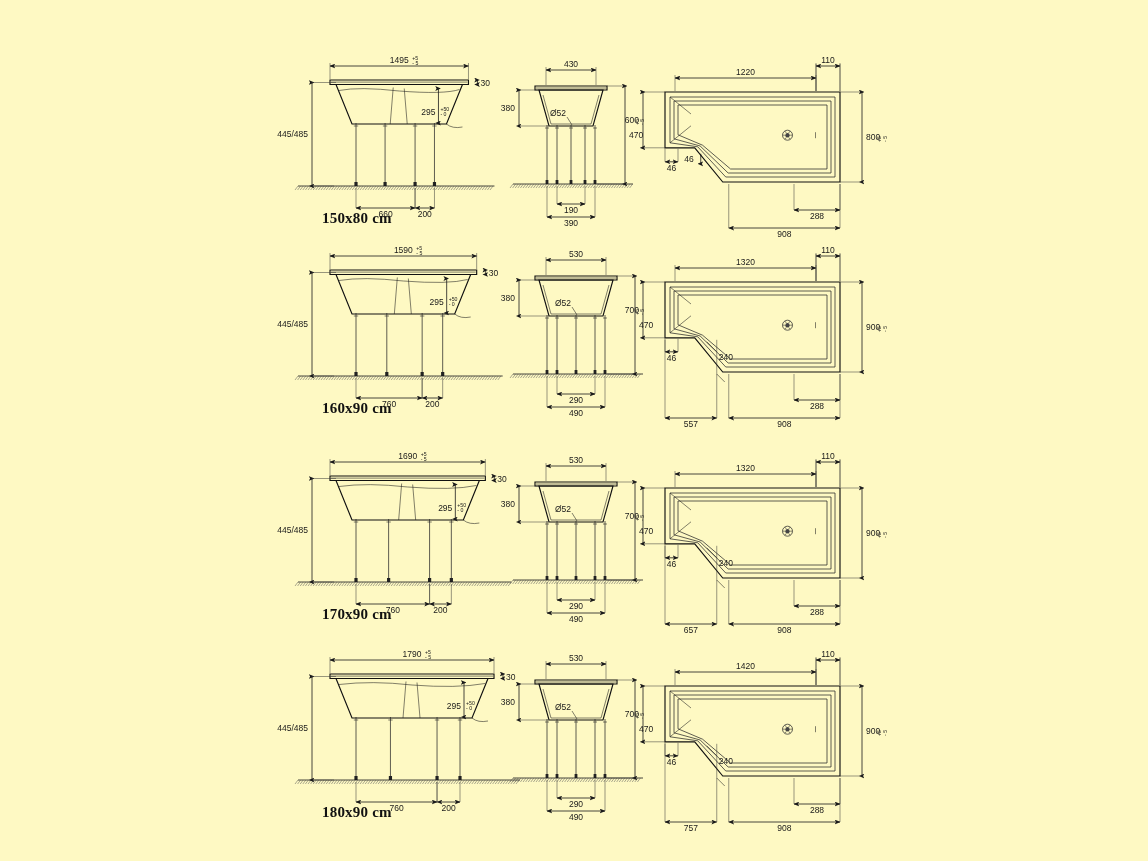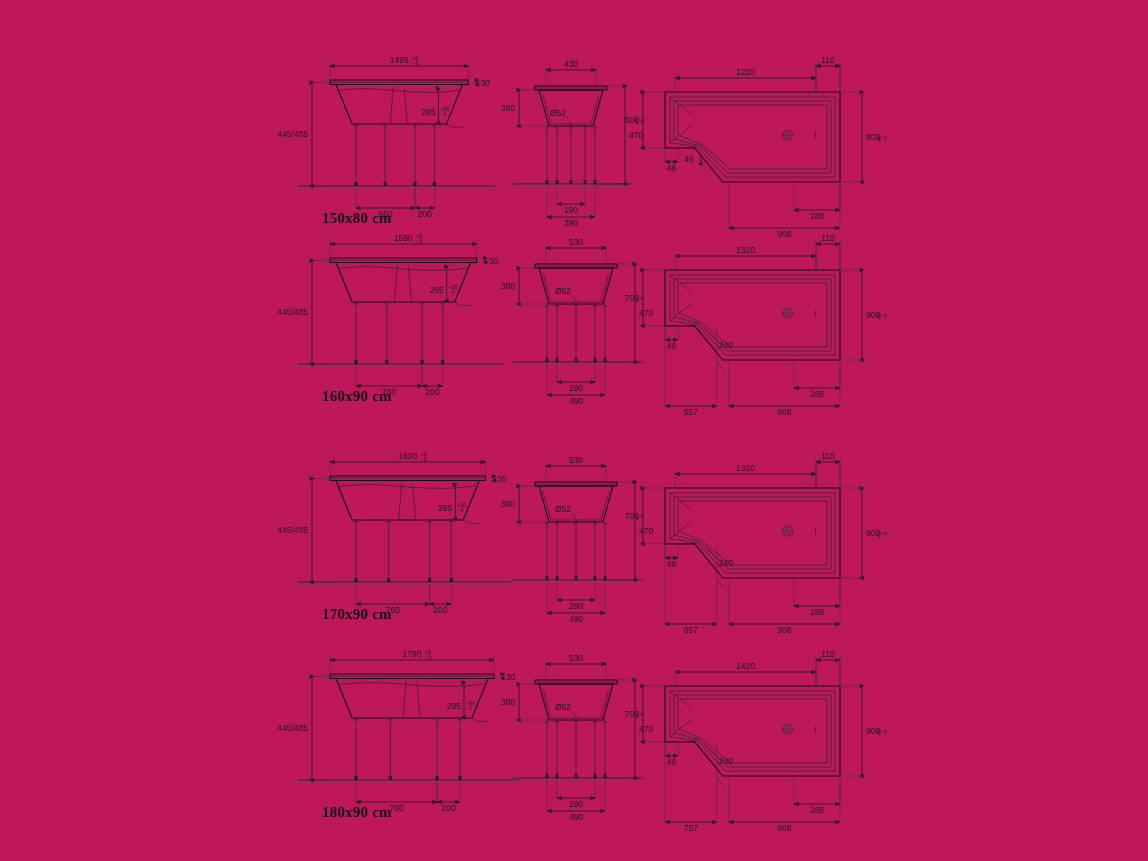--- a/index.html
+++ b/index.html
@@ -1,17 +1,17 @@
 <!DOCTYPE html>
 <html><head>
 <meta charset="utf-8">
 <style>
   html,body{margin:0;padding:0;background:#ffffff;}
   body{width:1148px;height:861px;overflow:hidden;font-family:"Liberation Sans",sans-serif;}
-  #sheet{position:relative;width:1148px;height:861px;background:#be185d;}
+  #sheet{position:relative;width:1148px;height:861px;background:#fef9c3;}
   .row{position:absolute;left:0;width:1148px;height:195px;}
   .cap{position:absolute;font-family:Liberation Serif, serif;font-weight:bold;font-size:15px;color:#111;letter-spacing:.2px;white-space:nowrap;}
   svg{position:absolute;top:0;left:0;overflow:visible;}
   text{font-family:"Liberation Sans",sans-serif;fill:#1a1a1a;}
   .dim{font-size:8.5px;}
   .tol{font-size:5.2px;}
   .ln{stroke:#1a1a1a;stroke-width:.8;fill:none;}
   .thin{stroke:#1a1a1a;stroke-width:.55;fill:none;}
   .out{stroke:#111;stroke-width:1.15;fill:none;}
   .out2{stroke:#2a2a2a;stroke-width:.75;fill:none;}
@@ -306,21 +306,21 @@
           <line x1="840" y1="162" x2="840" y2="136" class="ext"></line>
           <text x="817" y="171" class="dim" text-anchor="middle">288</text>
           <line x1="728.75" y1="180" x2="840" y2="180" class="ln" marker-start="url(#ar-s)" marker-end="url(#ar-e)"></line>
           <line x1="728.75" y1="180" x2="728.75" y2="136" class="ext"></line>
           <line x1="840" y1="180" x2="840" y2="136" class="ext"></line>
           <text x="784.375" y="189" class="dim" text-anchor="middle">908</text>
         </g>
       </svg>
       <div class="cap" style="left: 322px; top: 162px;">150x80 cm</div>
     </div>
-    <div class="row" style="top: 226px;">
+    <div class="row" style="top: 238px;">
       <svg width="1148" height="200" viewBox="0 0 1148 200">
         <defs>
           <marker id="ar-e" markerWidth="7" markerHeight="7" refX="6.6" refY="3" orient="auto" markerUnits="strokeWidth">
             <path d="M0,0 L7,3 L0,6 L1.6,3 z" fill="#1a1a1a"></path>
           </marker>
           <marker id="ar-s" markerWidth="7" markerHeight="7" refX="0.4" refY="3" orient="auto" markerUnits="strokeWidth">
             <path d="M7,0 L0,3 L7,6 L5.4,3 z" fill="#1a1a1a"></path>
           </marker>
           <marker id="ar-d" markerWidth="7" markerHeight="7" refX="3" refY="3" orient="auto" markerUnits="strokeWidth">
             <path d="M0,0 L3,7 L6,0 L3,1.6 z" fill="#1a1a1a"></path>

